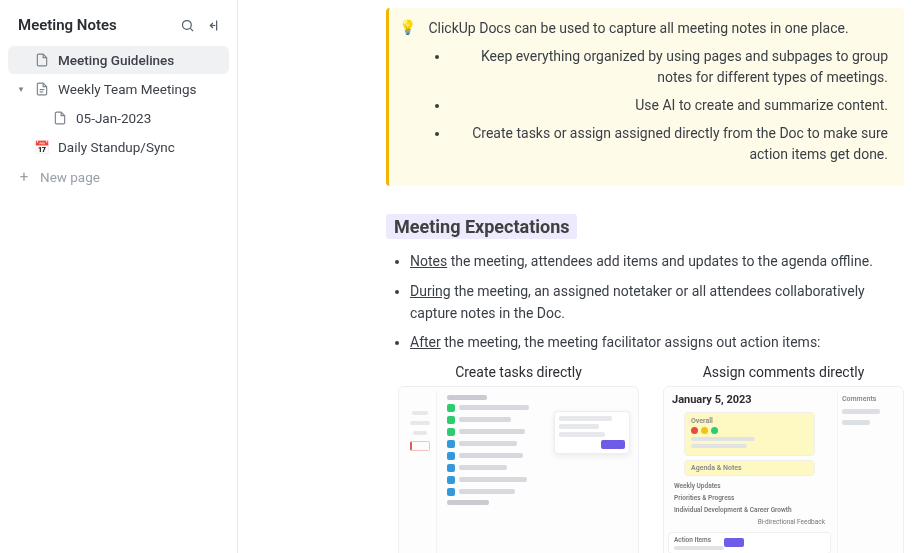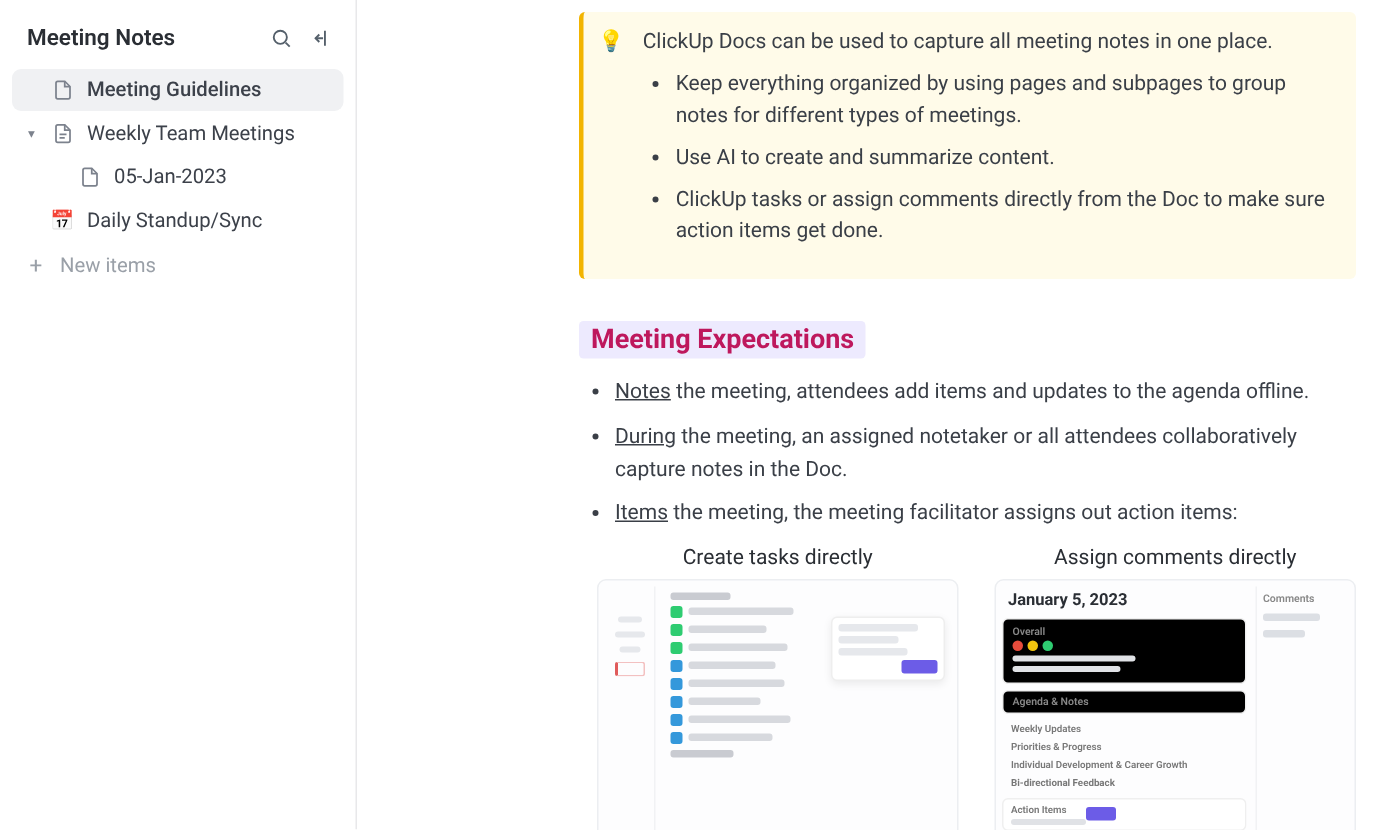--- a/index.html
+++ b/index.html
@@ -93,27 +93,27 @@
     border-radius: 4px;
     padding: 10px 16px 14px 10px;
     margin-bottom: 28px;
   }
   .callout .bulb {
     font-size: 14px;
     padding-top: 1px;
   }
   .callout-body { flex: 1; color: #3a3f47; font-size: 14px; line-height: 1.55; }
   .callout-body .lead { margin-bottom: 6px; }
-  .callout-body ul { padding-left: 22px; }
+  .callout-body ul { padding-left: 22px; text-align: right; }
   .callout-body li { margin-bottom: 6px; }
 
   .section-heading {
     display: inline-block;
     background: #edeafe;
-    color: #be185d;
+    color: #404040;
     font-weight: 700;
     font-size: 18px;
     padding: 2px 8px;
     border-radius: 3px;
     margin-bottom: 12px;
   }
   .expectations ul { padding-left: 24px; color: #3a3f47; font-size: 14px; line-height: 1.55; }
   .expectations li { margin-bottom: 8px; }
   .expectations li .phase { text-decoration: underline; }
 
@@ -161,22 +161,22 @@
   .fig-menu {
     position:absolute; right:8px; top:24px; width:76px; background:#fff;
     border:1px solid #eee; border-radius:4px; box-shadow:0 2px 6px rgba(0,0,0,0.08);
     padding:4px;
   }
   .fig-menu .mrow { height:5px; background:#e6e8ec; border-radius:2px; margin-bottom:3px; }
   .fig-menu .mbtn { height:9px; width:24px; background:#6c5ce7; border-radius:2px; margin-left:auto; }
 
   .fig-right .hdr { font-weight:700; font-size:11px; padding:2px 4px; }
   .fig-right .panel {
-    border:1px solid #efefef; border-radius:4px; padding:4px 6px; margin:4px 0;
-    background:#000000;
+    border:1px solid #efefef; border-radius:4px; padding:4px 6px; margin:4px 16px;
+    background:#fef9c3;
   }
   .fig-right .dots { display:flex; gap:3px; margin-bottom:3px; }
   .fig-right .dot { width:7px; height:7px; border-radius:50%; }
   .fig-right .linebar { height:4px; background:#e0e2e6; border-radius:2px; margin-bottom:3px; }
   .fig-right-split { display:flex; gap:6px; height:100%; }
   .fig-right-main { flex:1; overflow:hidden; }
   .fig-right-side { width:62px; border-left:1px solid #f1f2f4; padding:4px; }
   .fig-right-side .stitle { height:5px; width:38px; background:#dcdfe4; border-radius:2px; margin-bottom:6px; }
   .fig-action {
     margin-top:4px; border:1px solid #efefef; border-radius:4px; padding:3px 5px;
@@ -244,51 +244,51 @@
     </div>
 
     <div class="sb-item">
       <span class="spacer"></span>
       <span class="sb-icon" style="font-size:13px;">📅</span>
       <span class="sb-label">Daily Standup/Sync</span>
     </div>
 
     <div class="sb-item new-page">
       <span class="plus">+</span>
-      <span class="sb-label">New items</span>
+      <span class="sb-label">New page</span>
     </div>
   </div>
 </aside>
 
 <main class="main">
   <div class="main-inner">
 
     <div class="callout">
       <div class="bulb">💡</div>
       <div class="callout-body">
         <div class="lead">ClickUp Docs can be used to capture all meeting notes in one place.</div>
         <ul>
           <li>Keep everything organized by using pages and subpages to group notes for different types of meetings.</li>
           <li>Use AI to create and summarize content.</li>
-          <li>ClickUp tasks or assign comments directly from the Doc to make sure action items get done.</li>
+          <li>Create tasks or assign assigned directly from the Doc to make sure action items get done.</li>
         </ul>
       </div>
     </div>
 
     <div class="expectations">
       <div class="section-heading">Meeting Expectations</div>
       <ul>
         <li>
           <span class="phase">Notes</span><span> the meeting, attendees add items and updates to the agenda offline.</span>
         </li>
         <li>
           <span class="phase">During</span><span> the meeting, an assigned notetaker or all attendees collaboratively capture notes in the Doc.</span>
         </li>
         <li>
-          <span class="phase">Items</span><span> the meeting, the meeting facilitator assigns out action items:</span>
+          <span class="phase">After</span><span> the meeting, the meeting facilitator assigns out action items:</span>
         </li>
       </ul>
 
       <div class="columns">
         <div class="col">
           <div class="col-title">Create tasks directly</div>
           <div class="figure fig-left">
             <div class="sidepane">
               <div style="width:16px;height:4px;background:#e6e8ec;border-radius:2px;"></div>
               <div style="width:20px;height:4px;background:#e6e8ec;border-radius:2px;"></div>
@@ -359,21 +359,21 @@
                     </div>
                   <div class="linebar" style="width:55%"></div>
                   <div class="linebar" style="width:48%"></div>
                 </div>
                 <div class="panel" style="padding:3px 6px;">
                   <div style="font-size:7px;color:#888;font-weight:600;">Agenda &amp; Notes</div>
                 </div>
                 <div style="font-size:6.5px;color:#777;padding:2px 6px;font-weight:600;">Weekly Updates</div>
                 <div style="font-size:6.5px;color:#777;padding:2px 6px;font-weight:600;">Priorities &amp; Progress</div>
                 <div style="font-size:6.5px;color:#777;padding:2px 6px;font-weight:600;">Individual Development &amp; Career Growth</div>
-                <div style="font-size:6.5px;color:#777;padding:2px 6px;font-weight:700;">Bi-directional Feedback</div>
+                <div style="font-size:6.5px;color:#777;padding:2px 6px;font-weight:400;text-align:right;">Bi-directional Feedback</div>
                 <div class="fig-action">
                   <div style="display:flex;flex-direction:column;gap:2px;">
                     <div style="font-size:6.5px;color:#777;font-weight:600;">Action Items</div>
                     <div class="abar"></div>
                   </div>
                   <div class="abtn"></div>
                 </div>
               </div>
               <div class="fig-right-side">
                 <div style="font-size:7px;color:#888;font-weight:600;margin-bottom:6px;">Comments</div>

